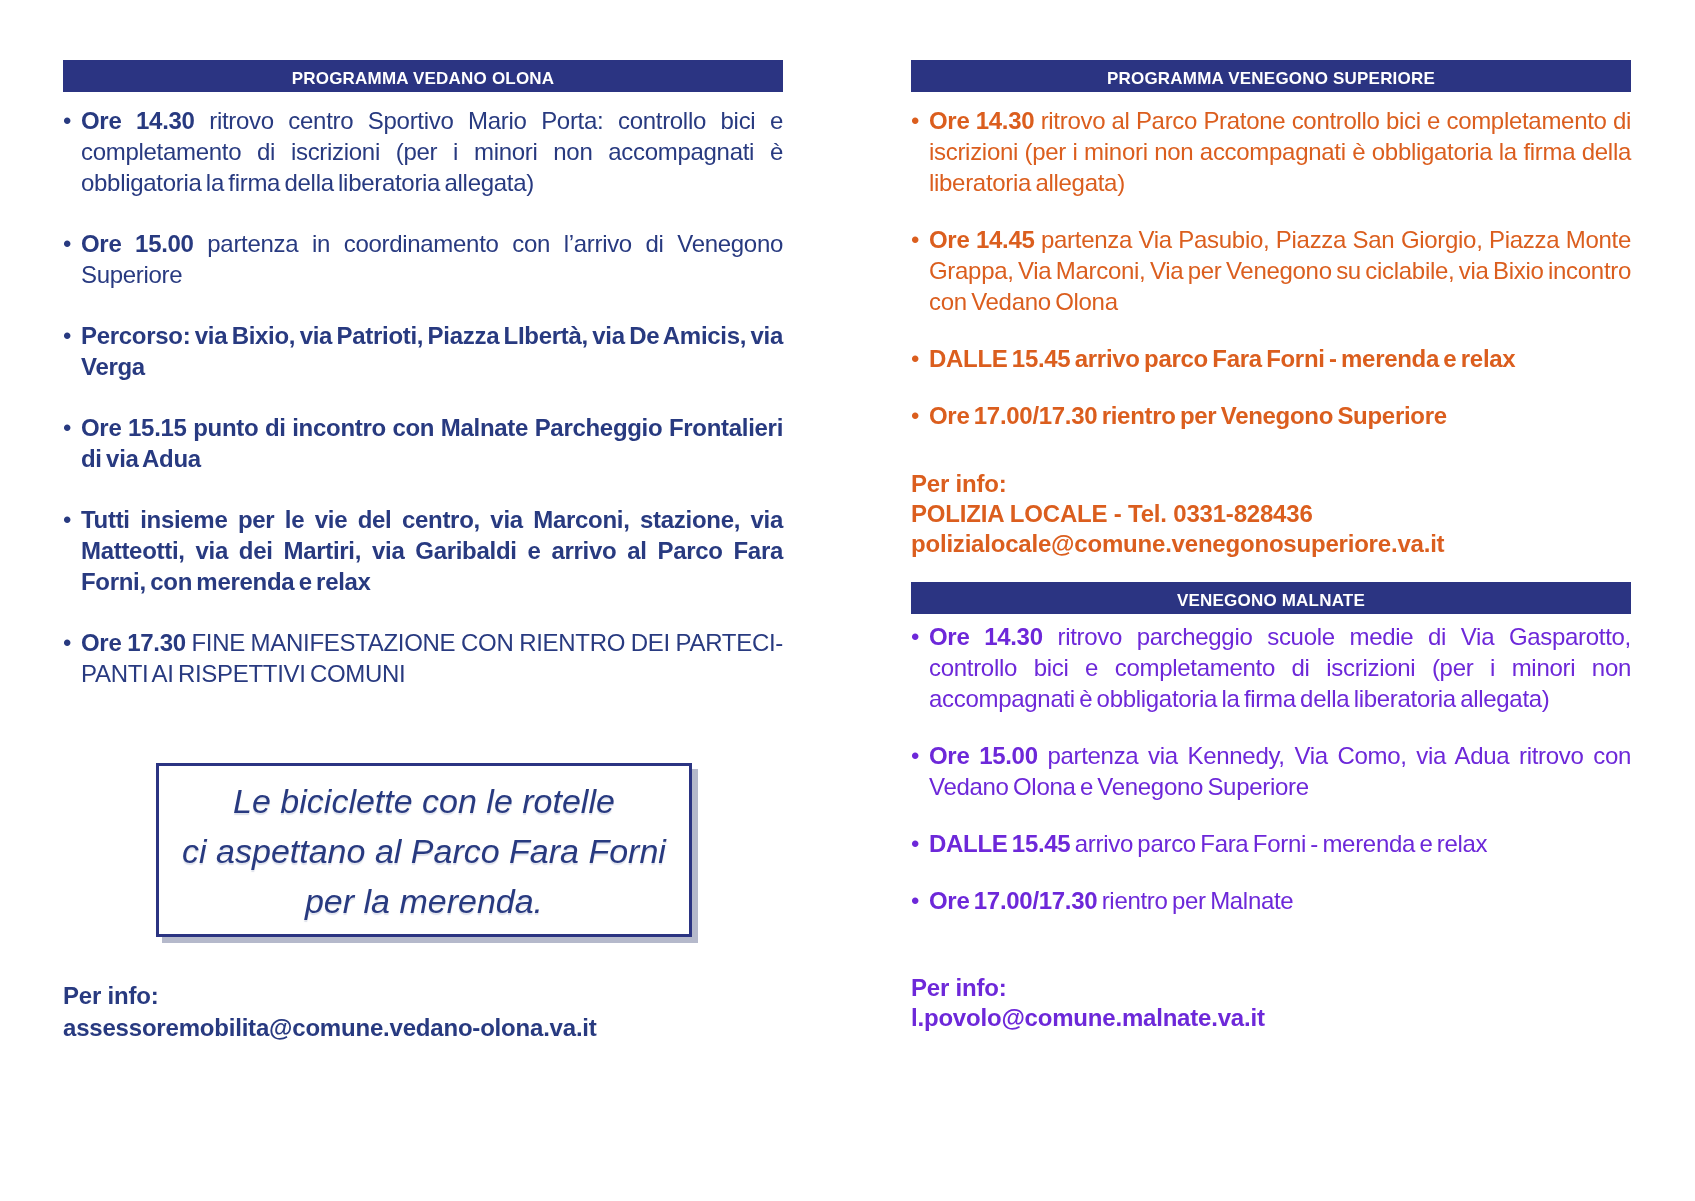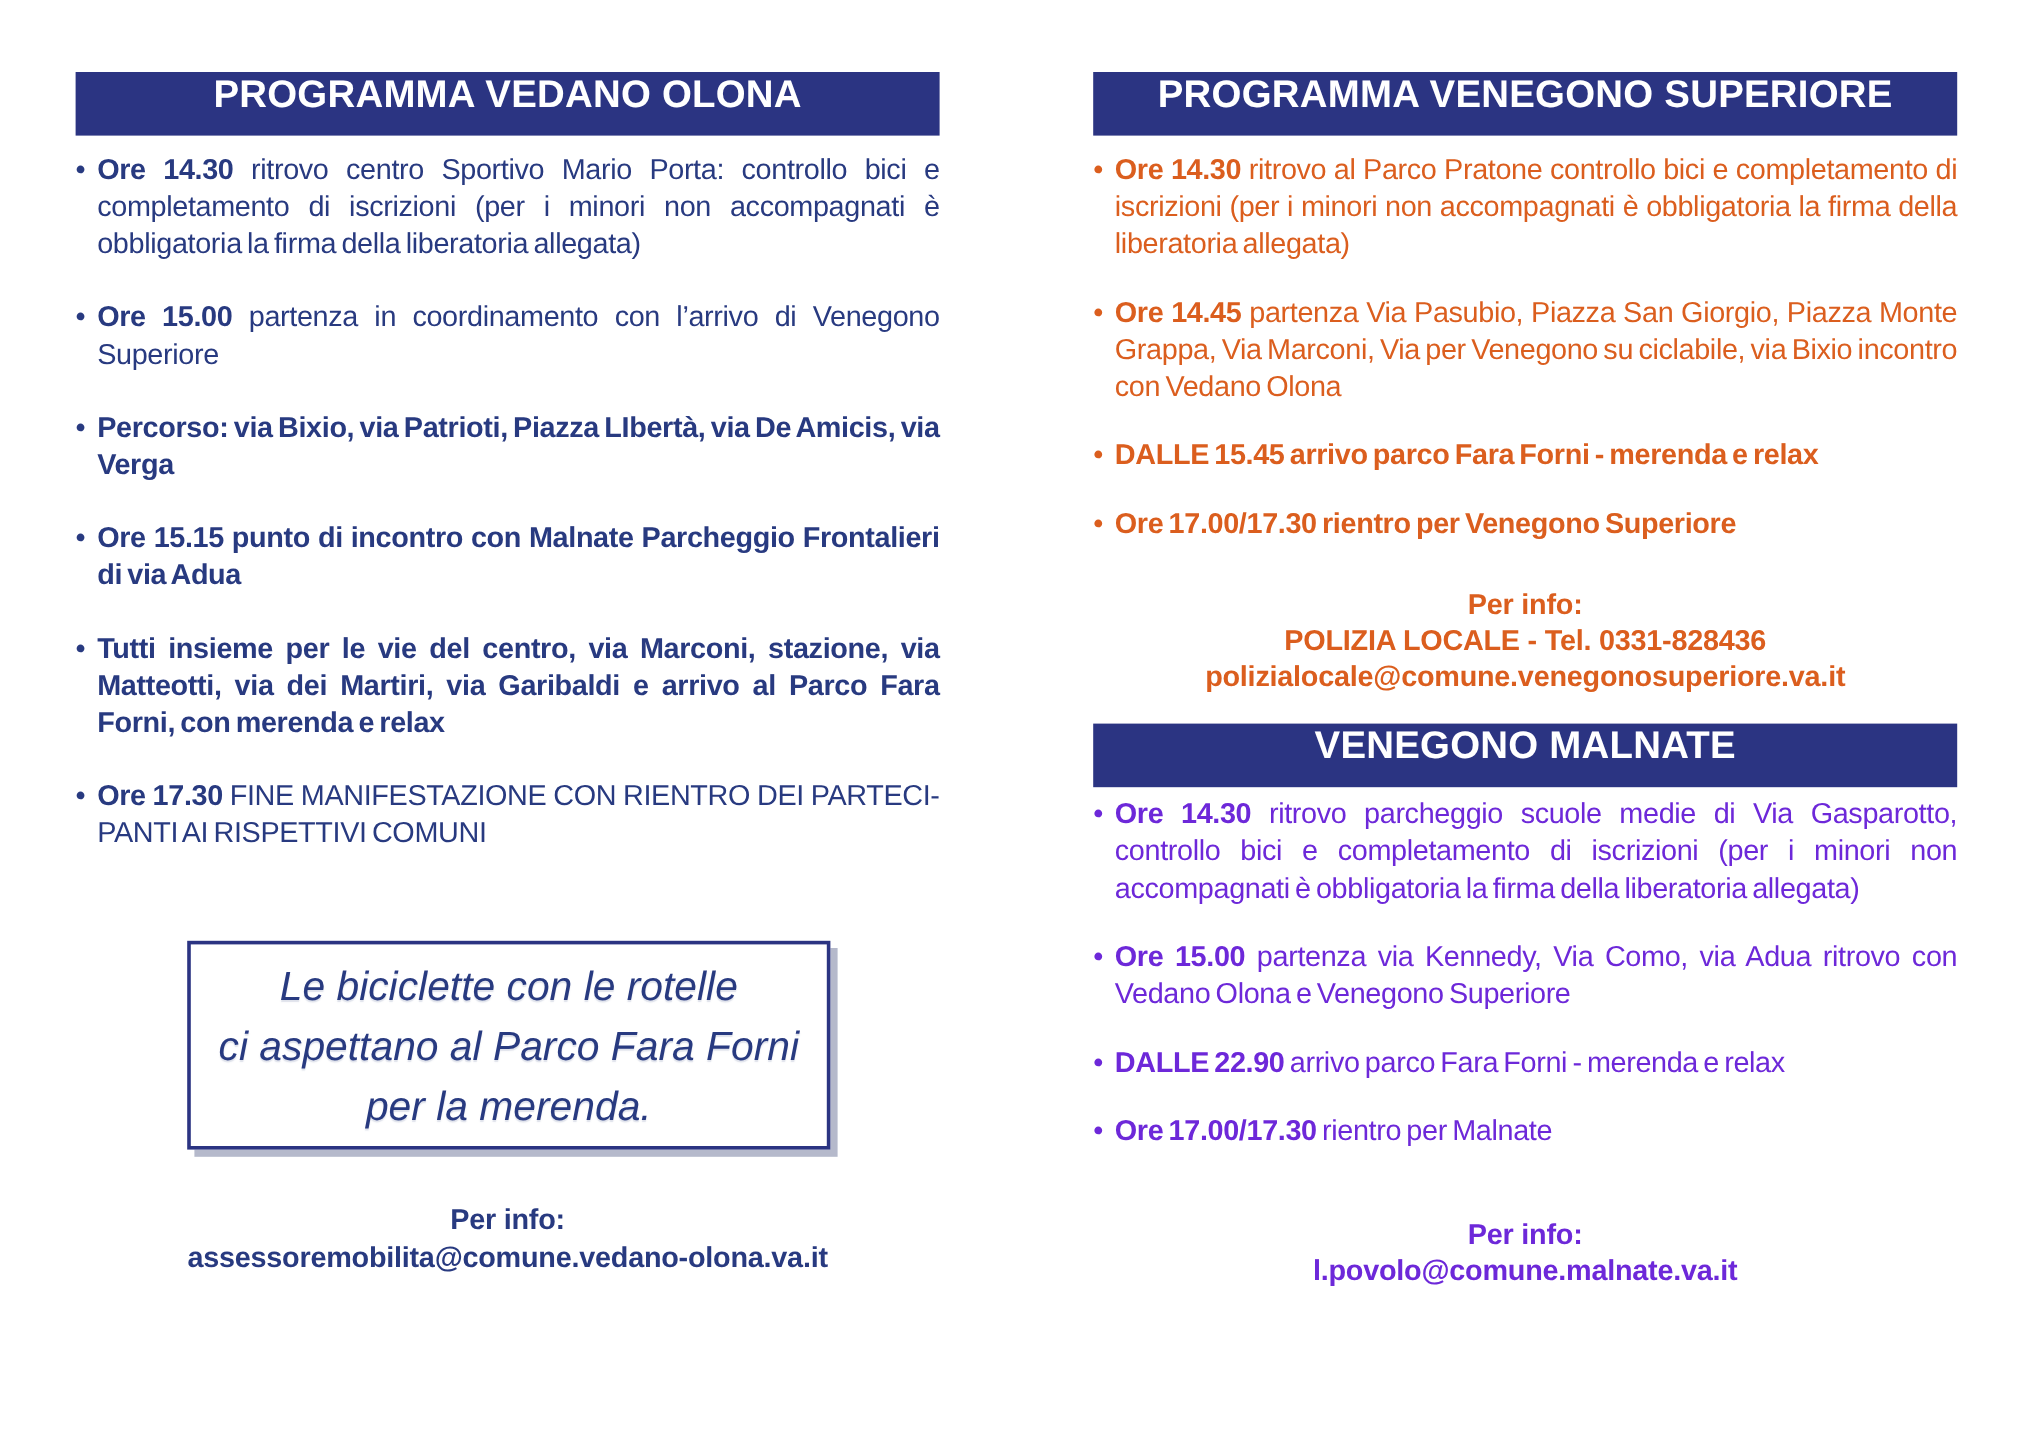--- a/index.html
+++ b/index.html
@@ -5,22 +5,22 @@
   html,body{margin:0;padding:0;background:#ffffff;}
   .page{
     position:relative;width:1695px;height:1201px;background:#ffffff;
     font-family:"Liberation Sans",sans-serif;overflow:hidden;
   }
   .col{position:absolute;top:60px;width:720px;}
   .col-left{left:63px;}
   .col-right{left:911px;}
 
   .bar{
-    height:53px;line-height:37px;background:#2b3482;color:#ffffff;
-    text-align:center;font-weight:bold;font-size:32px;letter-spacing:0.2px;
+    height:32px;line-height:37px;background:#2b3482;color:#ffffff;
+    text-align:center;font-weight:bold;font-size:17px;letter-spacing:0.2px;
     margin-bottom:13px;
   }
 
   p.b{
     margin:0 0 30px 0;font-size:24px;line-height:31px;text-align:justify;
     padding-left:18px;text-indent:-18px;letter-spacing:-0.3px;word-spacing:-2px;
   }
   .col-right p.b{margin-bottom:26px;}
   p.b .dot{display:inline-block;width:18px;text-indent:0;}
   p.b b{font-weight:bold;}
@@ -32,21 +32,21 @@
   .note-box{
     margin:74px 0 0 93px;width:530px;border:3px solid #2b3482;
     box-shadow:6px 6px 0 rgba(90,100,140,0.45);
     padding:10px 0 8px 0;text-align:center;background:#ffffff;
   }
   .note-box .line{
     font-size:34px;line-height:50px;font-weight:normal;font-style:italic;color:#283a80;
     text-shadow:0 2px 1px rgba(160,168,195,0.35);
   }
 
-  .info{text-align:center;font-weight:bold;font-size:24px;line-height:32px;letter-spacing:-0.2px;}
+  .info{text-align:left;font-weight:bold;font-size:24px;line-height:32px;letter-spacing:-0.2px;}
   .info div{white-space:nowrap;}
   .info-vedano{margin-top:43px;}
   .info-venegono{margin-top:38px;line-height:30px;}
   .bar-malnate{margin-top:23px;margin-bottom:7px;}
   .info-malnate{margin-top:57px;line-height:30px;}
 </style>
 </head>
 <body>
 
 <div class="page">
@@ -90,21 +90,21 @@
       <div>POLIZIA LOCALE - Tel. 0331-828436</div>
       <div>polizialocale@comune.venegonosuperiore.va.it</div>
     </div>
 
     <div class="bar bar-malnate">
       <span>VENEGONO MALNATE</span>
     </div>
 
     <p class="b green"><span class="dot">•</span><b>Ore 14.30</b><span> ritrovo parcheggio scuole medie di Via Gasparotto, controllo bici e completamento di iscrizioni (per i minori non accompagnati è obbligatoria la firma della liberatoria allegata)</span></p>
     <p class="b green"><span class="dot">•</span><b>Ore 15.00</b><span> partenza via Kennedy, Via Como, via Adua ritrovo con Vedano Olona e Venegono Superiore</span></p>
-    <p class="b green"><span class="dot">•</span><b>DALLE 22.90</b><span> arrivo parco Fara Forni - merenda e relax</span></p>
+    <p class="b green"><span class="dot">•</span><b>DALLE 15.45</b><span> arrivo parco Fara Forni - merenda e relax</span></p>
     <p class="b green"><span class="dot">•</span><b>Ore 17.00/17.30</b><span> rientro per Malnate</span></p>
 
     <div class="info info-malnate green">
       <div>Per info:</div>
       <div>l.povolo@comune.malnate.va.it</div>
     </div>
   </div>
 
 </div>
 

